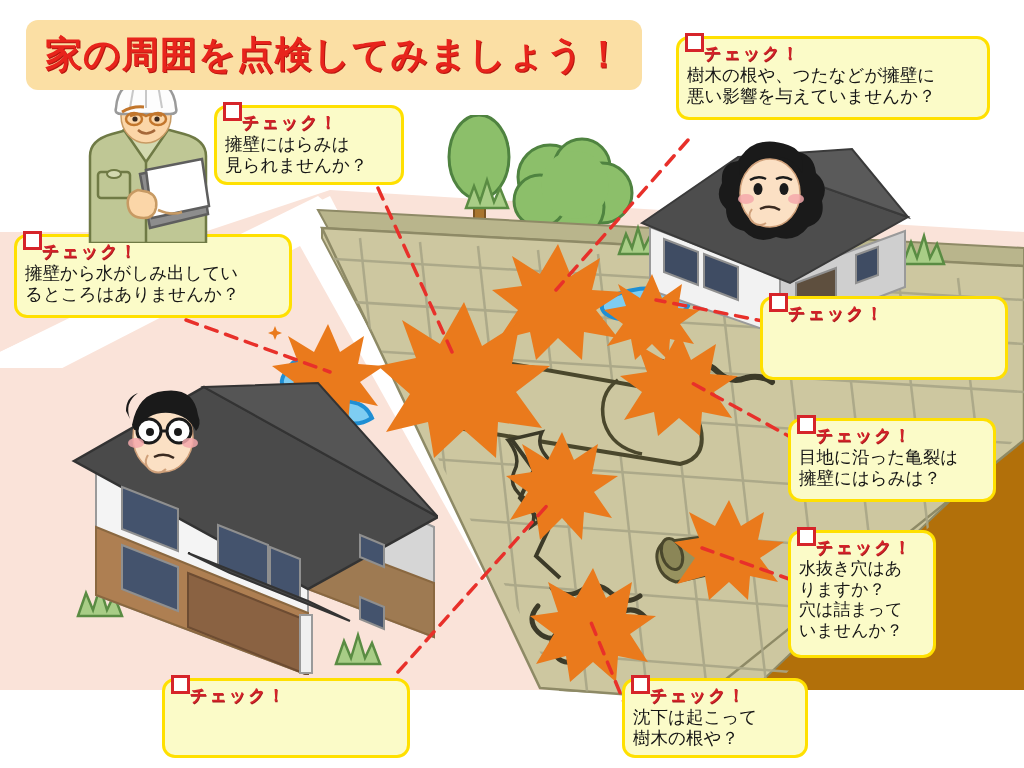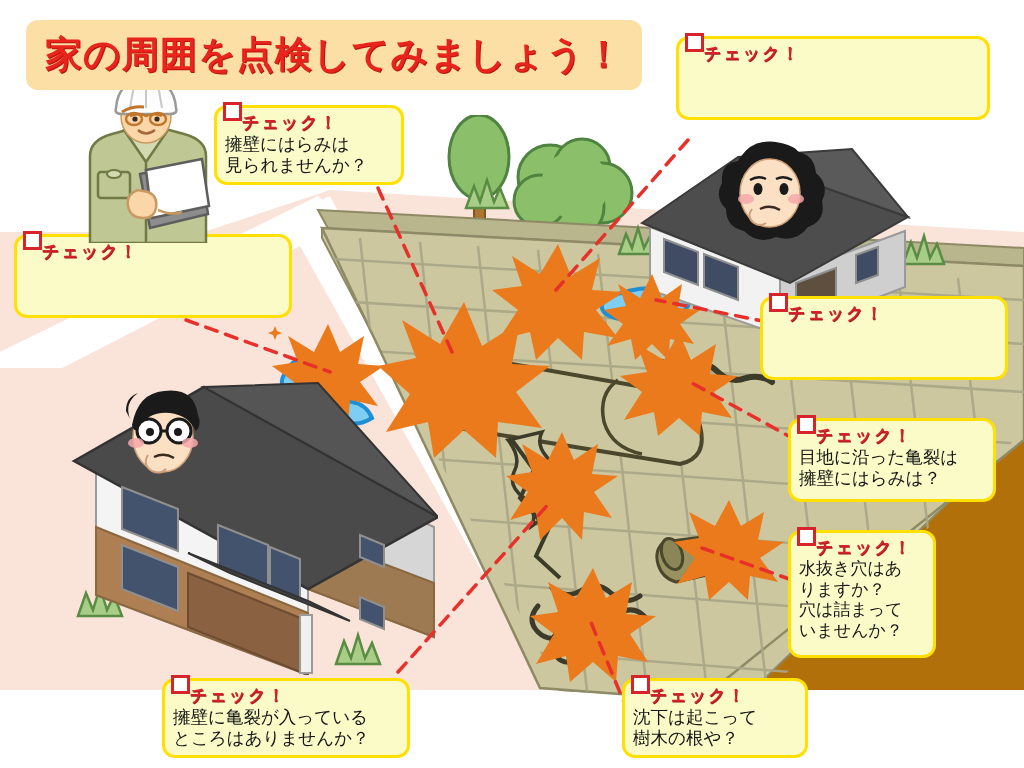--- a/index.html
+++ b/index.html
@@ -407,27 +407,31 @@
     </div>
     <div class="body-text">擁壁にはらみは
 見られませんか？</div>
   </div>
 
   <div class="callout" style="left:676px;top:36px;width:314px;height:84px;">
     <div class="chk-head">
       <span class="chk-box"></span>
       <span class="chk-label">チェック！</span>
     </div>
+    <div class="body-text">樹木の根や、つたなどが擁壁に
+悪い影響を与えていませんか？</div>
   </div>
 
   <div class="callout" style="left:14px;top:234px;width:278px;height:84px;">
     <div class="chk-head">
       <span class="chk-box"></span>
       <span class="chk-label">チェック！</span>
     </div>
+    <div class="body-text">擁壁から水がしみ出してい
+るところはありませんか？</div>
   </div>
 
   <div class="callout" style="left:760px;top:296px;width:248px;height:84px;">
     <div class="chk-head">
       <span class="chk-box"></span>
       <span class="chk-label">チェック！</span>
     </div>
   </div>
 
   <div class="callout" style="left:788px;top:418px;width:208px;height:84px;">
@@ -448,22 +452,20 @@
 りますか？
 穴は詰まって
 いませんか？</div>
   </div>
 
   <div class="callout" style="left:162px;top:678px;width:248px;height:80px;">
     <div class="chk-head">
       <span class="chk-box"></span>
       <span class="chk-label">チェック！</span>
     </div>
-    <div class="body-text">擁壁に亀裂が入っている
-ところはありませんか？</div>
   </div>
 
   <div class="callout" style="left:622px;top:678px;width:186px;height:80px;">
     <div class="chk-head">
       <span class="chk-box"></span>
       <span class="chk-label">チェック！</span>
     </div>
     <div class="body-text">沈下は起こって
 樹木の根や？</div>
   </div>

